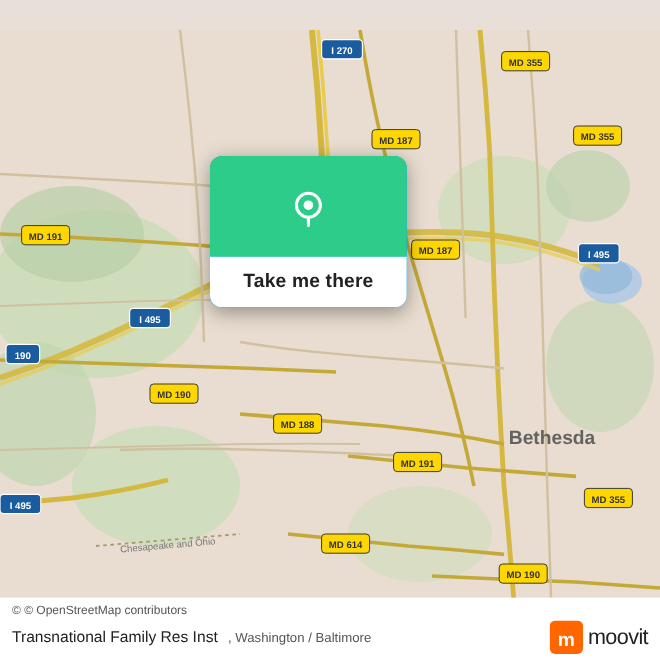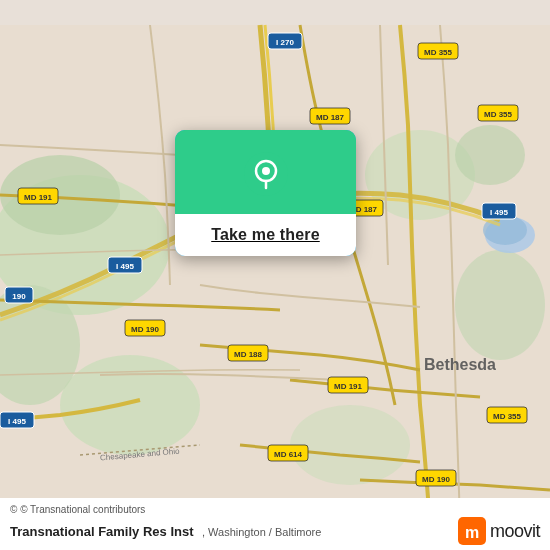--- a/index.html
+++ b/index.html
@@ -26,30 +26,29 @@
       position: absolute;
       top: 0; left: 0;
       width: 100%; height: 100%;
     }
 
     
     #popup-card {
       position: absolute;
       top: 130px;
       left: 175px;
-      width: 181px;
+      width: 164px;
       background: #0ea5e9;
       border-radius: 10px;
       box-shadow: 0 4px 16px rgba(0,0,0,0.35);
       display: flex;
       flex-direction: column;
       align-items: center;
       overflow: hidden;
       z-index: 10;
-      text-decoration: underline;
     }
 
     #popup-green-area {
       background: #2ecc8a;
       width: 100%;
       display: flex;
       align-items: center;
       justify-content: center;
       padding: 22px 0 18px 0;
     }
@@ -96,21 +95,21 @@
     }
 
     #bottom-row {
       display: flex;
       justify-content: space-between;
       align-items: center;
     }
 
     #place-name {
       font-size: 13px;
-      font-weight: 700;
+      font-weight: 400;
       color: #222;
     }
 
     #place-location {
       font-size: 11px;
       color: #555;
       margin-left: 4px;
     }
 
     #moovit-logo {
@@ -251,21 +250,21 @@
 
         <path d="M22 29 L22 36" stroke="white" stroke-width="2.5" stroke-linecap="round"></path>
       </svg>
     </div>
     <button id="take-me-there-btn">Take me there</button>
   </div>
 
   <div id="bottom-bar">
     <div id="attribution">
       <span>©</span>
-      <span>© Transnational contributors</span>
+      <span>© OpenStreetMap contributors</span>
     </div>
     <div id="bottom-row">
       <div>
         <span id="place-name">Transnational Family Res Inst</span>
         <span id="place-location">,
           <span>Washington / Baltimore</span>
         </span>
       </div>
       <div id="moovit-logo">
 

